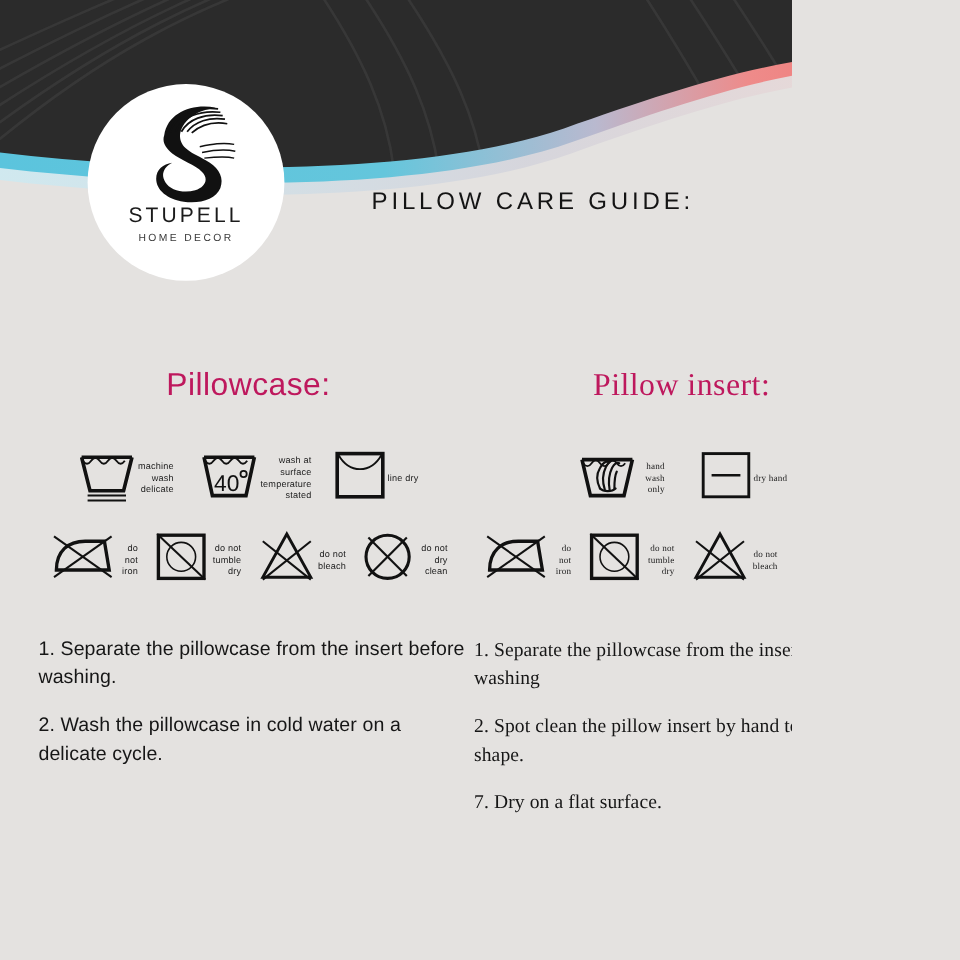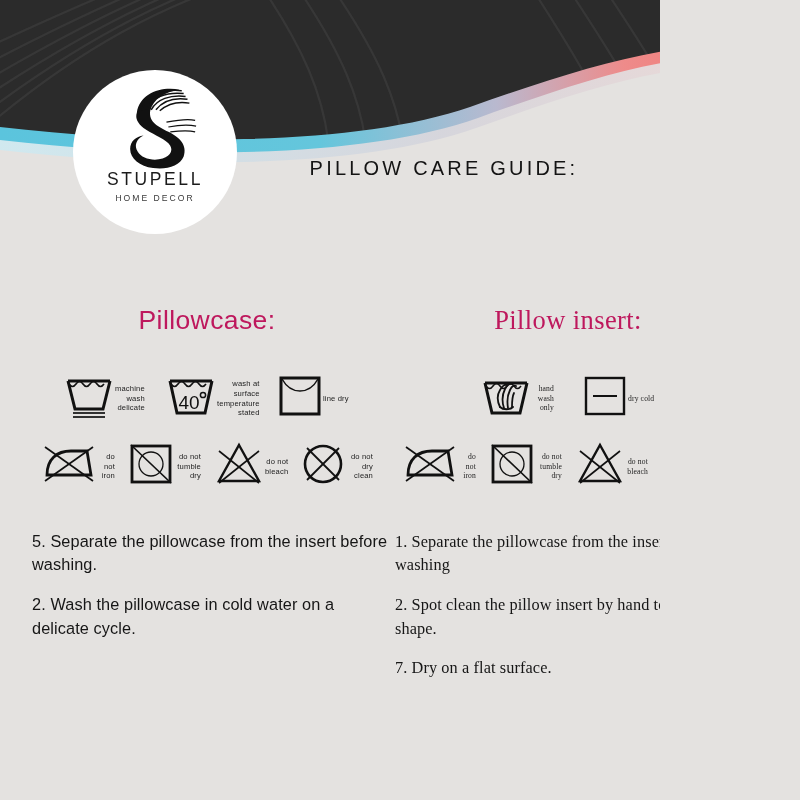--- a/index.html
+++ b/index.html
@@ -297,21 +297,21 @@
             <line x1="8" y1="7" x2="40" y2="39" stroke="#111" stroke-width="1.8"></line>
             <line x1="40" y1="7" x2="8" y2="39" stroke="#111" stroke-width="1.8"></line>
           </svg>
         </div>
         <div class="cap">do not dry clean</div>
       </div>
 
     </div>
 
     <div class="steps">
-      <p class="step">5. Separate the pillowcase from the insert before washing.</p>
+      <p class="step">1. Separate the pillowcase from the insert before washing.</p>
       <p class="step">2. Wash the pillowcase in cold water on a delicate cycle.</p>
     </div>
   </div>
 
   <div class="column" id="col-insert">
     <h2 class="col-heading">Pillow insert:</h2>
 
     <div class="sym-row row1">
 
       <div class="sym">
@@ -332,21 +332,21 @@
         <div class="cap">hand wash only</div>
       </div>
 
       <div class="sym">
         <div class="glyph">
           <svg width="46" height="46" viewBox="0 0 46 46" xmlns="http://www.w3.org/2000/svg">
             <rect x="4" y="5" width="38" height="36" fill="none" stroke="#111" stroke-width="2.4"></rect>
             <line x1="11" y1="23" x2="35" y2="23" stroke="#111" stroke-width="2"></line>
           </svg>
         </div>
-        <div class="cap">dry cold</div>
+        <div class="cap">dry hand</div>
       </div>
 
     </div>
 
     <div class="sym-row row2">
 
       <div class="sym">
         <div class="glyph">
           <svg width="56" height="46" viewBox="0 0 56 46" xmlns="http://www.w3.org/2000/svg">
             <path d="M6 34 C6 18 16 10 30 10 H46 L50 34 Z" fill="none" stroke="#111" stroke-width="2.8"></path>

